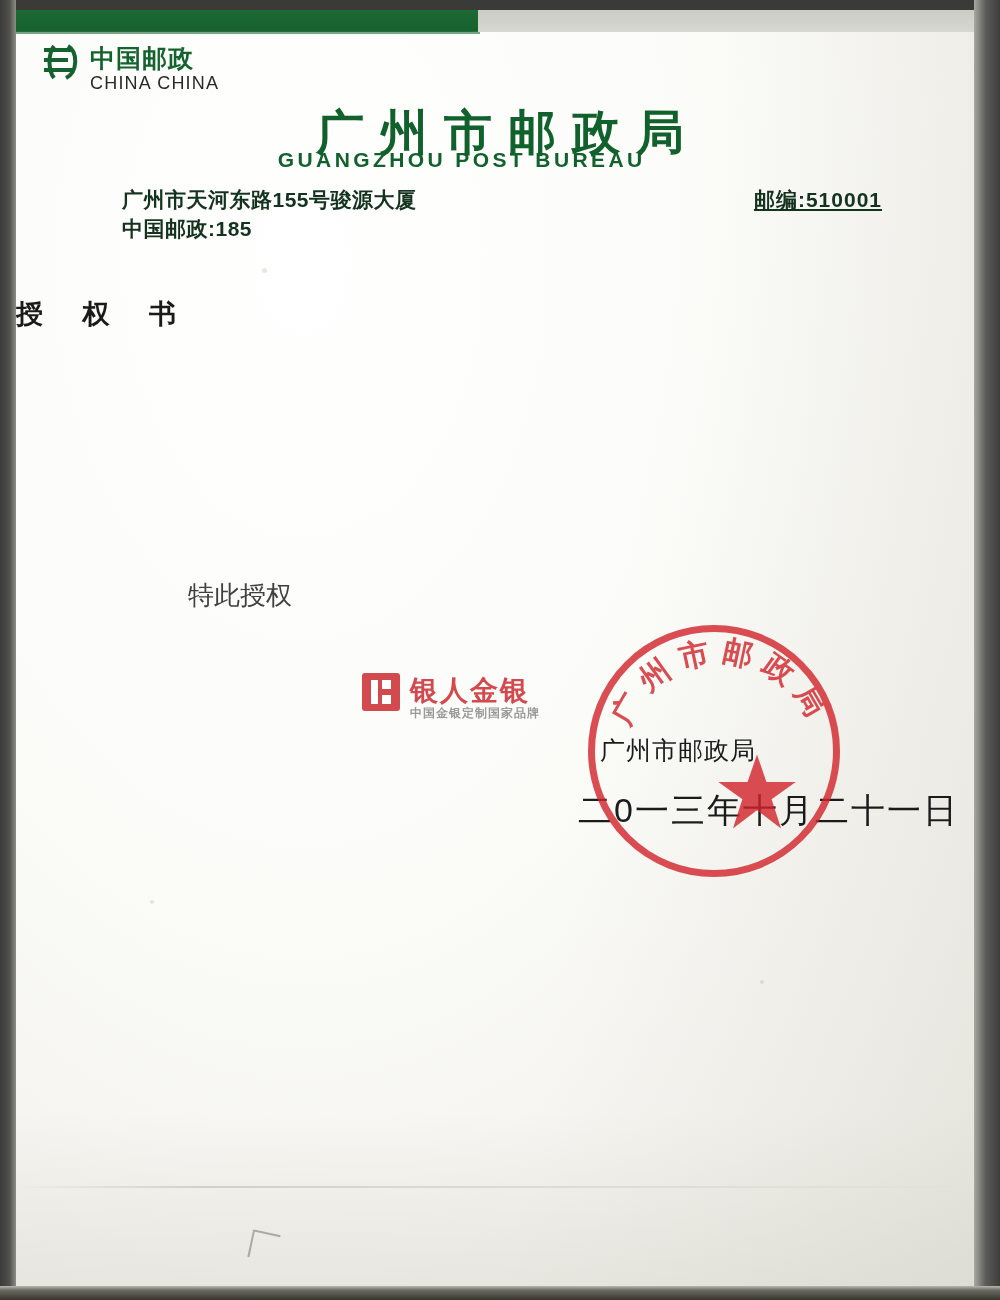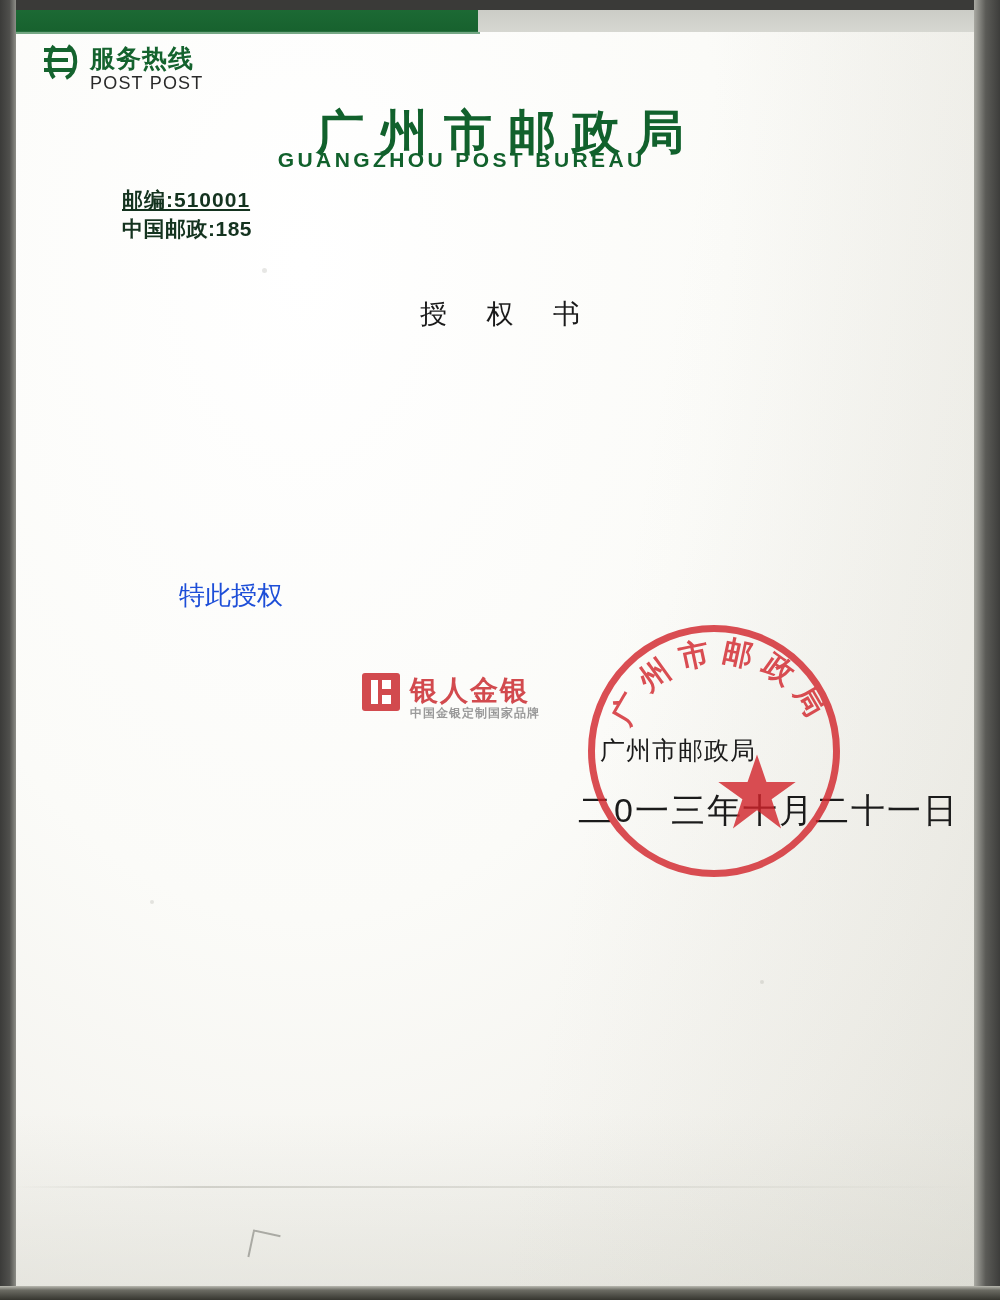--- a/index.html
+++ b/index.html
@@ -170,45 +170,44 @@
     color: #14331f;
     letter-spacing: 0.5px;
   }
   .addr-line1 .zip, .addr-line2 .url { letter-spacing: 1px; text-decoration: underline; }
 
   
   .doc-title {
     position: absolute;
     left: 0; top: 296px;
     width: 1000px;
-    text-align: center;
     font-size: 27px;
-    font-weight: normal;
+    font-weight: bold;
     letter-spacing: 16px;
     text-indent: 16px;
     color: #1a1a1a;
   }
 
   
   .body-text {
     position: absolute;
     left: 132px; top: 392px;
     width: 740px;
     font-size: 26px;
     line-height: 42px;
     color: #161616;
     text-align: justify;
     text-justify: inter-character;
   }
   .body-text .indent { display: inline-block; width: 52px; }
   .closing {
     position: absolute;
-    left: 127px; top: 578px;
+    left: 136px; top: 578px;
     font-size: 26px;
-    color: #1d4ed8;
+    color: #404040;
   }
   .closing .indent { display: inline-block; width: 52px; }
 
   
   .brand {
     position: absolute;
     left: 362px; top: 628px;
     width: 240px; height: 50px; margin-top: 45px;
   }
   .brand-mark {
@@ -340,28 +339,29 @@
       <svg width="44" height="44" viewBox="0 0 44 44" aria-hidden="true">
         <g fill="none" stroke="#14632e" stroke-width="4">
           <path d="M6 10 H34"></path>
           <path d="M6 20 H30"></path>
           <path d="M6 30 H34"></path>
         </g>
         <path d="M30 6 C40 12, 40 32, 28 38" fill="none" stroke="#14632e" stroke-width="4"></path>
         <path d="M16 6 C10 14, 10 30, 16 38" fill="none" stroke="#14632e" stroke-width="4"></path>
       </svg>
     </div>
-    <div class="logo-cn">服务热线</div>
-    <div class="logo-en">POST POST</div>
+    <div class="logo-cn">中国邮政</div>
+    <div class="logo-en">CHINA CHINA</div>
   </div>
 
   <div class="bureau-cn">广州市邮政局</div>
   <div class="bureau-en">GUANGZHOU POST BUREAU</div>
 
   <div class="addr-line1">
+    <span class="addr">广州市天河东路155号骏源大厦</span>
     <span class="zip">邮编:510001</span>
   </div>
   <div class="addr-line2">
     <span class="hotline">中国邮政:185</span>
   </div>
 
   <div class="doc-title">授 权 书</div>
 
 
   <div class="closing"><span class="indent"></span><span>特此授权</span></div>

